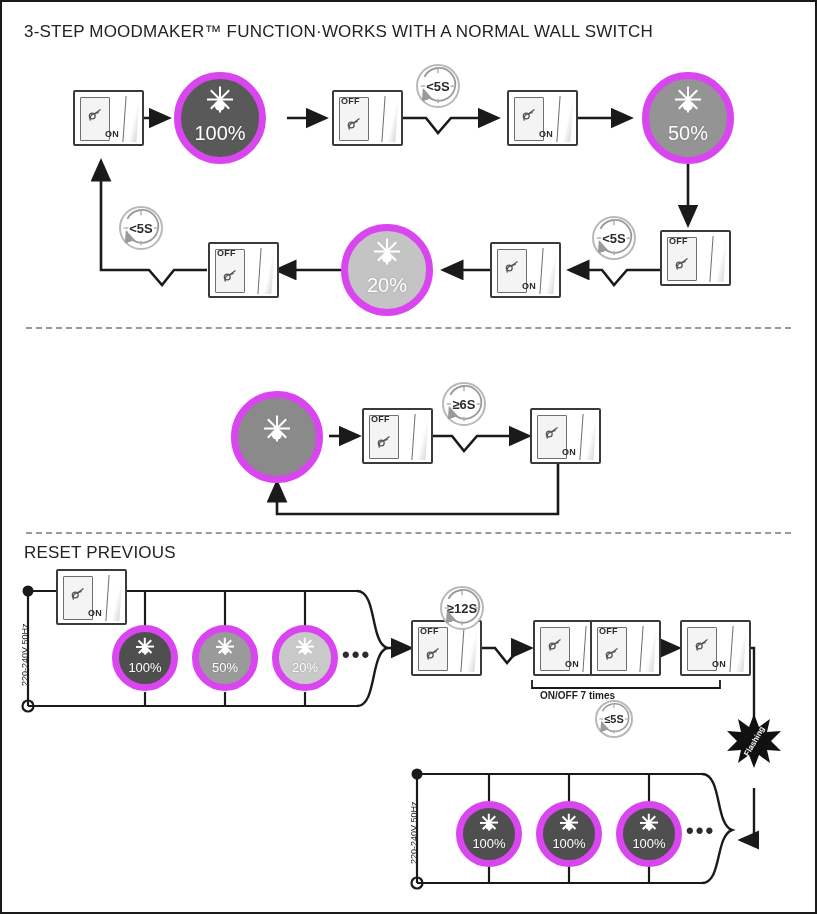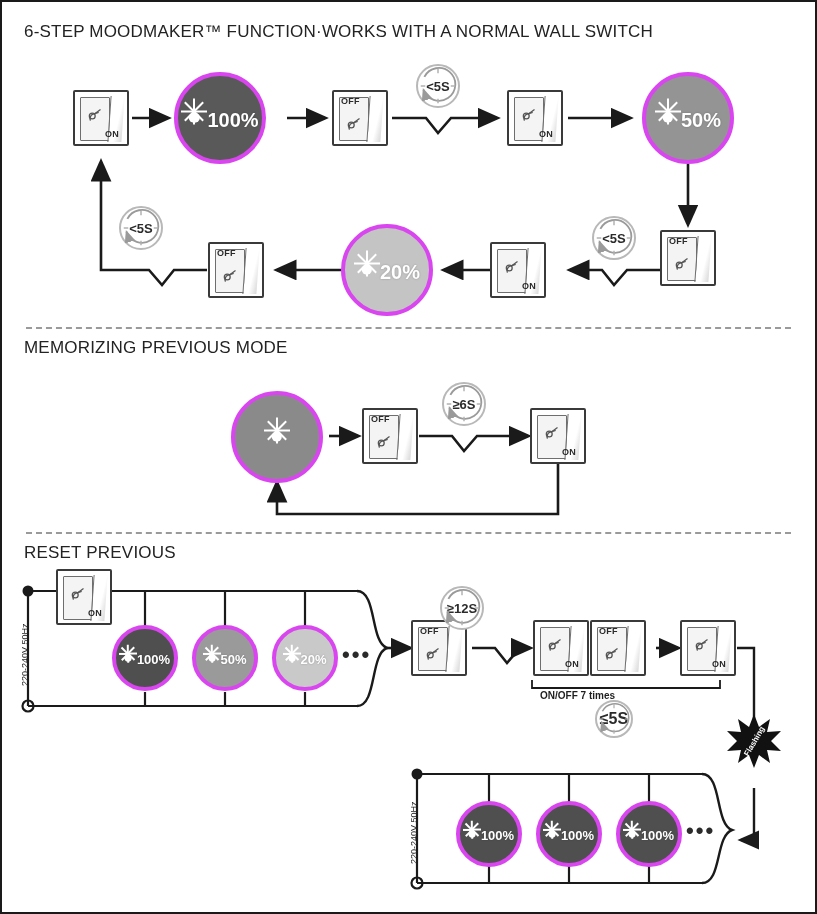--- a/index.html
+++ b/index.html
@@ -31,28 +31,28 @@
     position: absolute;
     left: 24px;
     right: 24px;
     border-top: 2px dashed #9a9a9a;
     height: 0;
   }
   
   .bulb {
     position: absolute;
     border-radius: 50%;
-    border: 4px solid #d946ef;
+    border: 7px solid #d946ef;
     box-sizing: border-box;
     display: flex;
-    flex-direction: row;
+    flex-direction: column;
     align-items: center;
     justify-content: center;
     color: #ffffff;
-    font-weight: bold;
+    font-weight: normal;
   }
   .bulb .pct {
     font-size: 20px;
     line-height: 1;
     margin-top: 4px;
     text-shadow: 0 0 2px rgba(0,0,0,.25);
   }
   .bulb.small .pct { font-size: 13px; margin-top: 2px; }
   .sun {
     position: relative;
@@ -73,21 +73,21 @@
     left: 50%; top: 50%;
     width: 2px;
     height: 50%;
     background: #fff;
     transform-origin: 50% 0%;
   }
   .bulb.small .sun .ray { width: 1.6px; }
   
   .switch {
     position: absolute;
-    width: 56px;
+    width: 71px;
     height: 56px;
     box-sizing: border-box;
     border: 2px solid #3a3a3a;
     background: #fff;
     border-radius: 2px;
   }
   .switch .plate {
     position: absolute;
     left: 5px; top: 5px;
     width: 30px; height: 44px;
@@ -130,21 +130,21 @@
     display: flex;
     align-items: center;
     justify-content: center;
   }
   .timer .t {
     font-size: 13px;
     font-weight: bold;
     color: #2b2b2b;
   }
   .timer.sm { width: 38px; height: 38px; }
-  .timer.sm .t { font-size: 16px; }
+  .timer.sm .t { font-size: 11px; }
   .tickwrap { position: absolute; inset: 0; }
   
   .svgwrap {
     position: absolute;
     left: 0; top: 0;
     width: 817px; height: 914px;
     pointer-events: none;
   }
   .vlabel {
     position: absolute;
@@ -249,21 +249,21 @@
     <line x1="415" y1="772" x2="415" y2="881" stroke="#1a1a1a" stroke-width="2.2"></line>
     <line x1="487" y1="772" x2="487" y2="800" stroke="#1a1a1a" stroke-width="2.2"></line>
     <line x1="487" y1="864" x2="487" y2="881" stroke="#1a1a1a" stroke-width="2.2"></line>
     <line x1="567" y1="772" x2="567" y2="800" stroke="#1a1a1a" stroke-width="2.2"></line>
     <line x1="567" y1="864" x2="567" y2="881" stroke="#1a1a1a" stroke-width="2.2"></line>
     <line x1="647" y1="772" x2="647" y2="800" stroke="#1a1a1a" stroke-width="2.2"></line>
     <line x1="647" y1="864" x2="647" y2="881" stroke="#1a1a1a" stroke-width="2.2"></line>
     <path d="M700,772 C720,772 713,822 730,828 C713,834 720,881 700,881" fill="none" stroke="#1a1a1a" stroke-width="2.4"></path>
   </svg>
 
-  <div class="section-title" style="left:22px; top:20px;">6-STEP MOODMAKER™ FUNCTION·WORKS WITH A NORMAL WALL SWITCH</div>
+  <div class="section-title" style="left:22px; top:20px;">3-STEP MOODMAKER™ FUNCTION·WORKS WITH A NORMAL WALL SWITCH</div>
 
   <div class="switch" style="left:71px; top:88px;">
     <div class="plate"></div>
     <div class="rocker"></div>
     <svg class="hand" viewBox="0 0 24 24">
       <path d="M7 17c-1 -3 0 -6 3 -7l6 -2" fill="none" stroke="#555" stroke-width="1.4"></path>
       <circle cx="9" cy="12" r="3.2" fill="none" stroke="#555" stroke-width="1.4"></circle>
       <path d="M11 10 L18 5" stroke="#555" stroke-width="1.4" fill="none"></path>
     </svg>
     <div class="lbl on">ON</div>
@@ -397,21 +397,20 @@
       <line x1="22" y1="3" x2="22" y2="8" stroke="#b0b0b0" stroke-width="1.6"></line>
       <line x1="41" y1="22" x2="36" y2="22" stroke="#b0b0b0" stroke-width="1.6"></line>
       <line x1="22" y1="41" x2="22" y2="36" stroke="#b0b0b0" stroke-width="1.6"></line>
       <line x1="3" y1="22" x2="8" y2="22" stroke="#b0b0b0" stroke-width="1.6"></line>
     </svg>
     <div class="t">&lt;5S</div>
   </div>
 
   <div class="divider" style="top:325px;"></div>
 
-  <div class="section-title" style="left:22px; top:336px;">MEMORIZING PREVIOUS MODE</div>
 
   <div class="bulb" style="left:229px; top:389px; width:92px; height:92px; background:#8a8a8a;">
     <div class="sun">
       <div class="core"></div>
       <div class="ray" style="transform:translate(-50%,-50%) rotate(0deg)"></div>
       <div class="ray" style="transform:translate(-50%,-50%) rotate(45deg)"></div>
       <div class="ray" style="transform:translate(-50%,-50%) rotate(90deg)"></div>
       <div class="ray" style="transform:translate(-50%,-50%) rotate(135deg)"></div>
       <div class="ray" style="transform:translate(-50%,-50%) rotate(180deg)"></div>
       <div class="ray" style="transform:translate(-50%,-50%) rotate(225deg)"></div>

